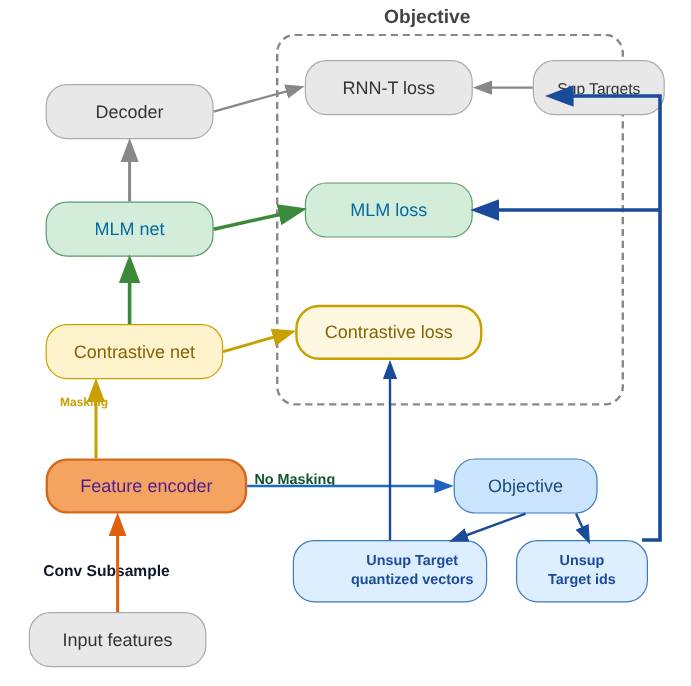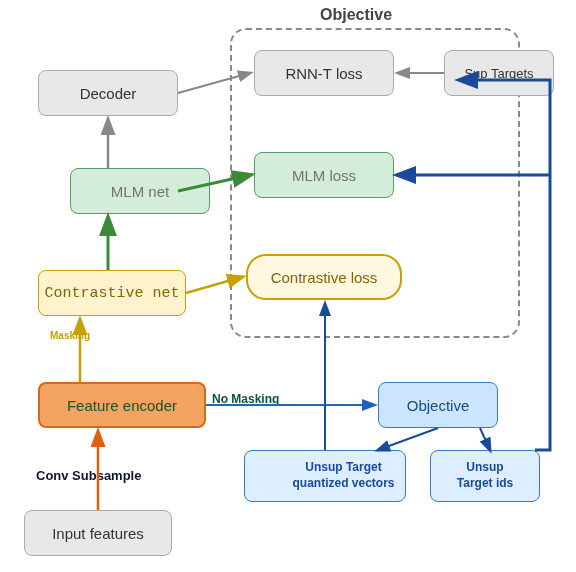--- a/index.html
+++ b/index.html
@@ -12,47 +12,47 @@
       overflow: hidden;
     }
     .diagram {
       position: relative;
       width: 476px;
       height: 572px;
     }
     
     .box {
       position: absolute;
-      border-radius: 8px;
+      border-radius: 18px;
       display: flex;
       align-items: center;
       justify-content: center;
       font-size: 15px;
       font-weight: 500;
       text-align: center;
     }
     .box-gray {
       background: #e8e8e8;
       border: 1.5px solid #aaa;
       color: #333;
     }
     .box-green {
       background: #d4edda;
       border: 1.5px solid #5a9b6a;
-      color: #737373;
+      color: #0369a1;
     }
     .box-yellow {
       background: #fff3cd;
       border: 1.5px solid #c8a000;
       color: #856404;
     }
     .box-orange {
       background: #f4a460;
       border: 2px solid #d2691e;
-      color: #14532d;
+      color: #4c1d95;
     }
     .box-blue {
       background: #cce5ff;
       border: 1.5px solid #3a7abf;
       color: #1a4a7a;
     }
     
     .objective-border {
       position: absolute;
       border: 2px dashed #888;
@@ -88,29 +88,29 @@
   </div>
 
   <div class="box box-gray" style="left: 254px; top: 50px; width: 140px; height: 46px;">
     <span>RNN-T loss</span>
   </div>
 
   <div class="box box-gray" style="left: 444px; top: 50px; width: 110px; height: 46px; font-size: 13px;">
     <span>Sup Targets</span>
   </div>
 
-  <div class="box box-green" style="left: 38px; top: 168px; width: 140px; height: 46px; margin-left: 32px;">
+  <div class="box box-green" style="left: 38px; top: 168px; width: 140px; height: 46px;">
     <span>MLM net</span>
   </div>
 
   <div class="box box-green" style="left: 254px; top: 152px; width: 140px; height: 46px;">
     <span>MLM loss</span>
   </div>
 
-  <div class="box box-yellow" style="left: 38px; top: 270px; width: 148px; height: 46px; font-family: Liberation Mono, monospace;">
+  <div class="box box-yellow" style="left: 38px; top: 270px; width: 148px; height: 46px;">
     <span>Contrastive net</span>
   </div>
 
   <div class="box" style="left: 246px; top: 254px; width: 156px; height: 46px; background: #fff8e1; border: 2px solid #c8a000; color: #856404; border-radius: 20px;">
     <span>Contrastive loss</span>
   </div>
 
   <div class="box box-orange" style="left: 38px; top: 382px; width: 168px; height: 46px;">
     <span>Feature encoder</span>
   </div>

